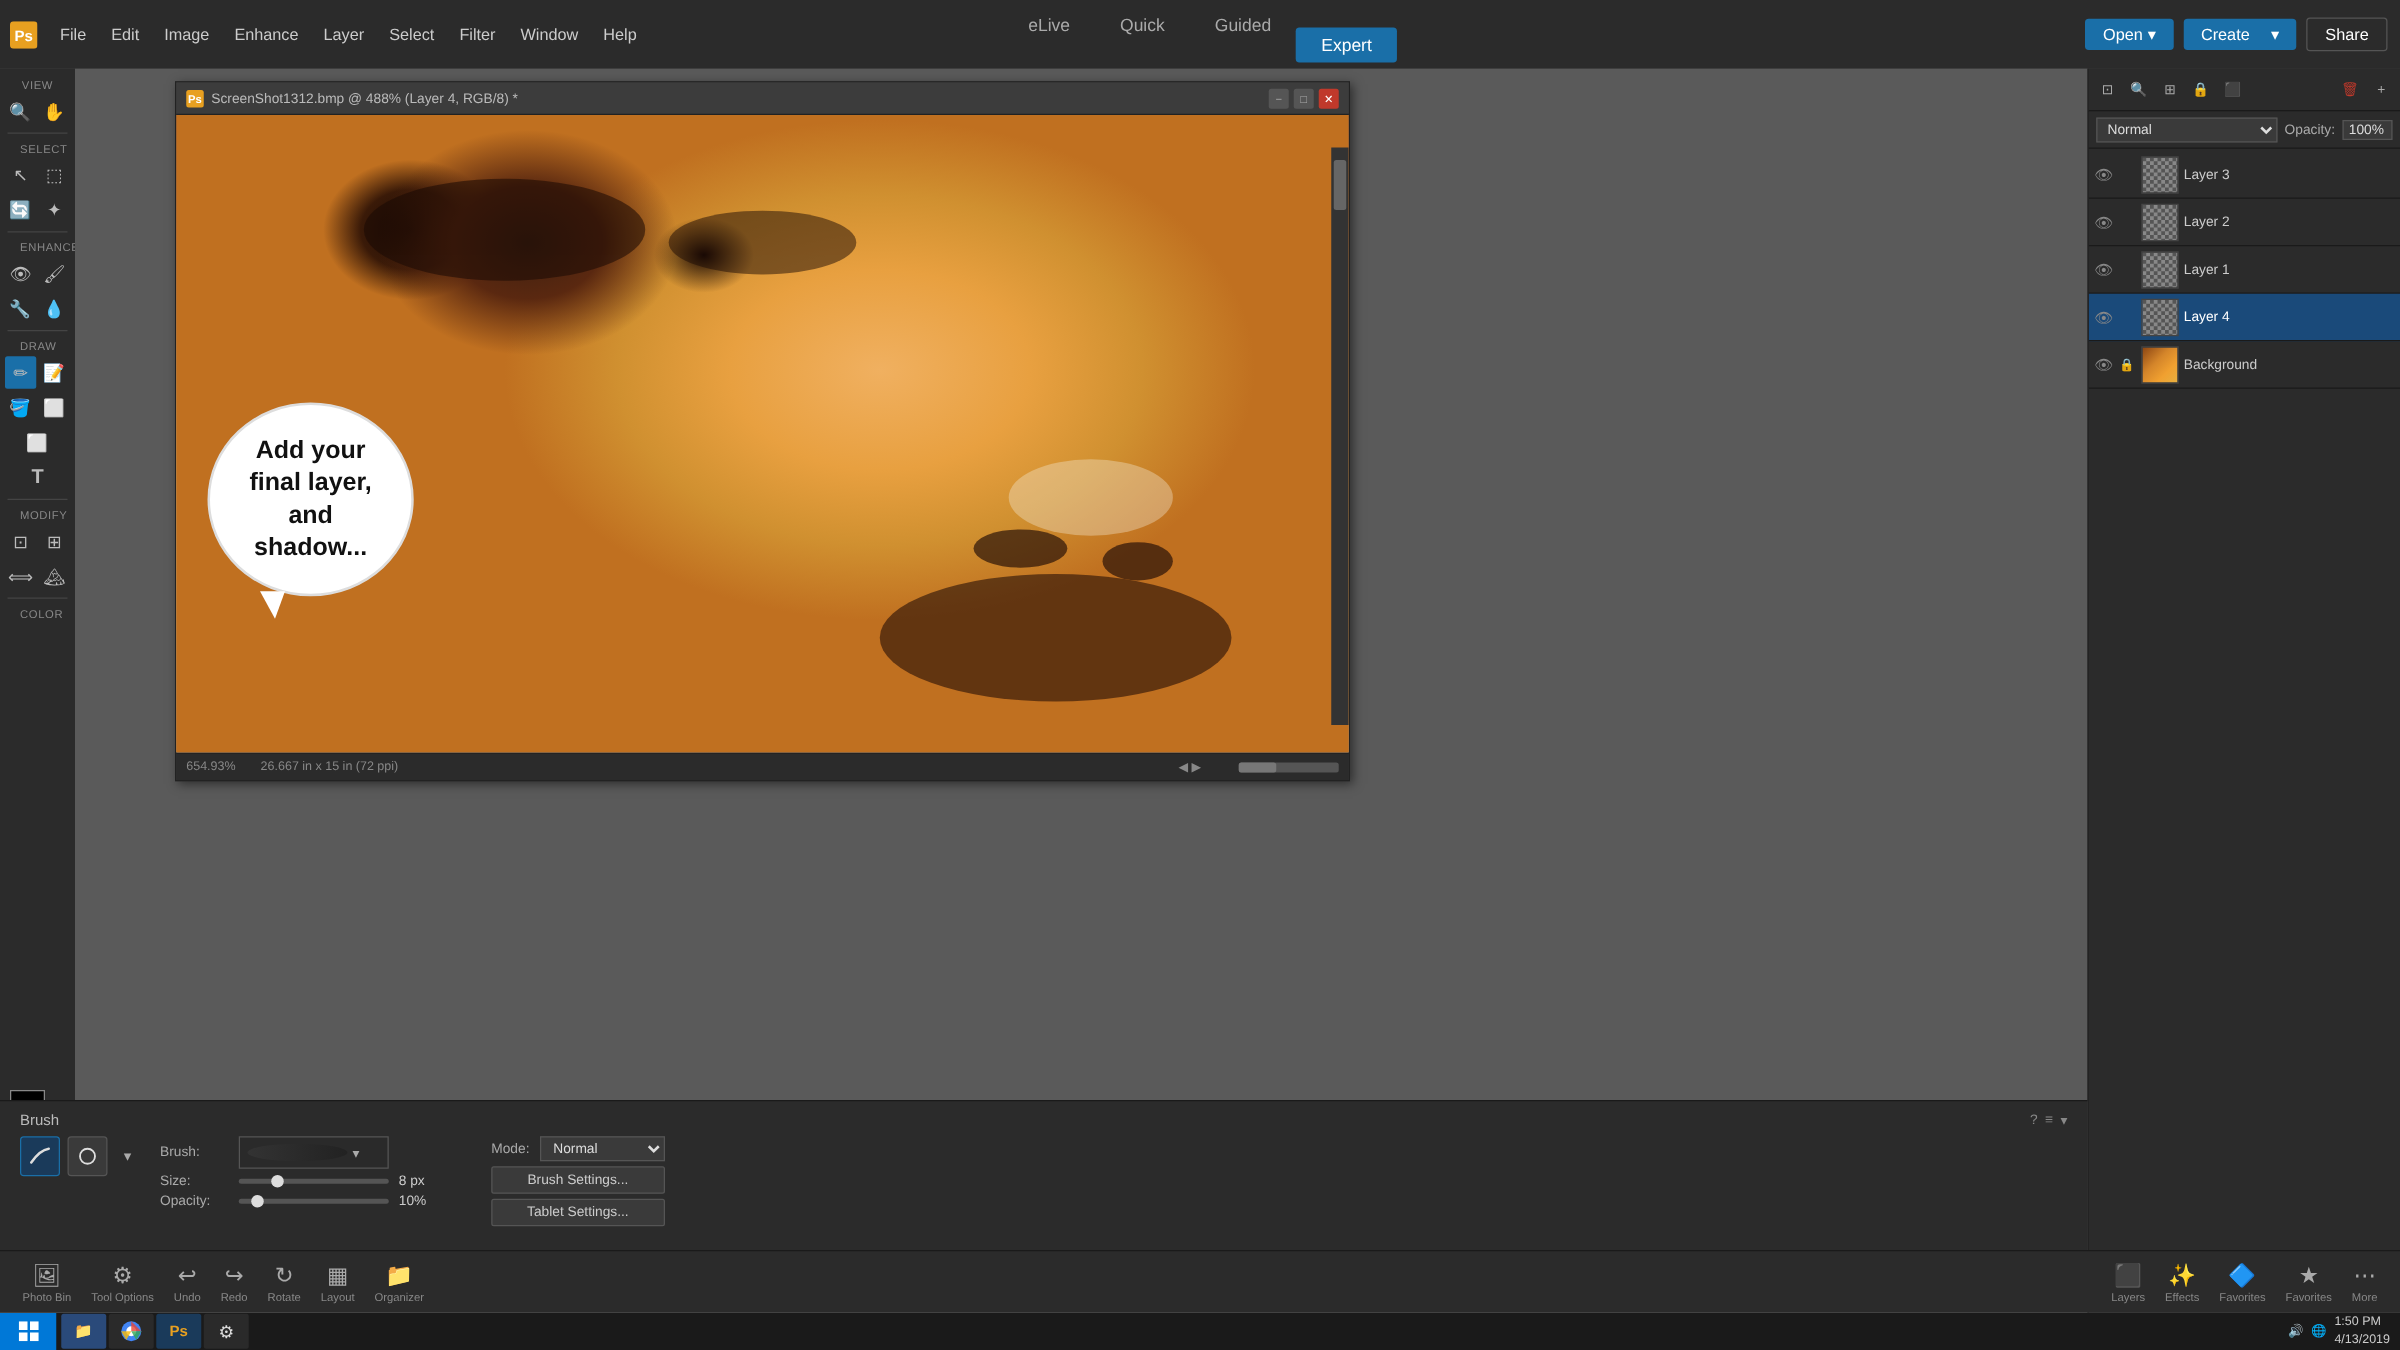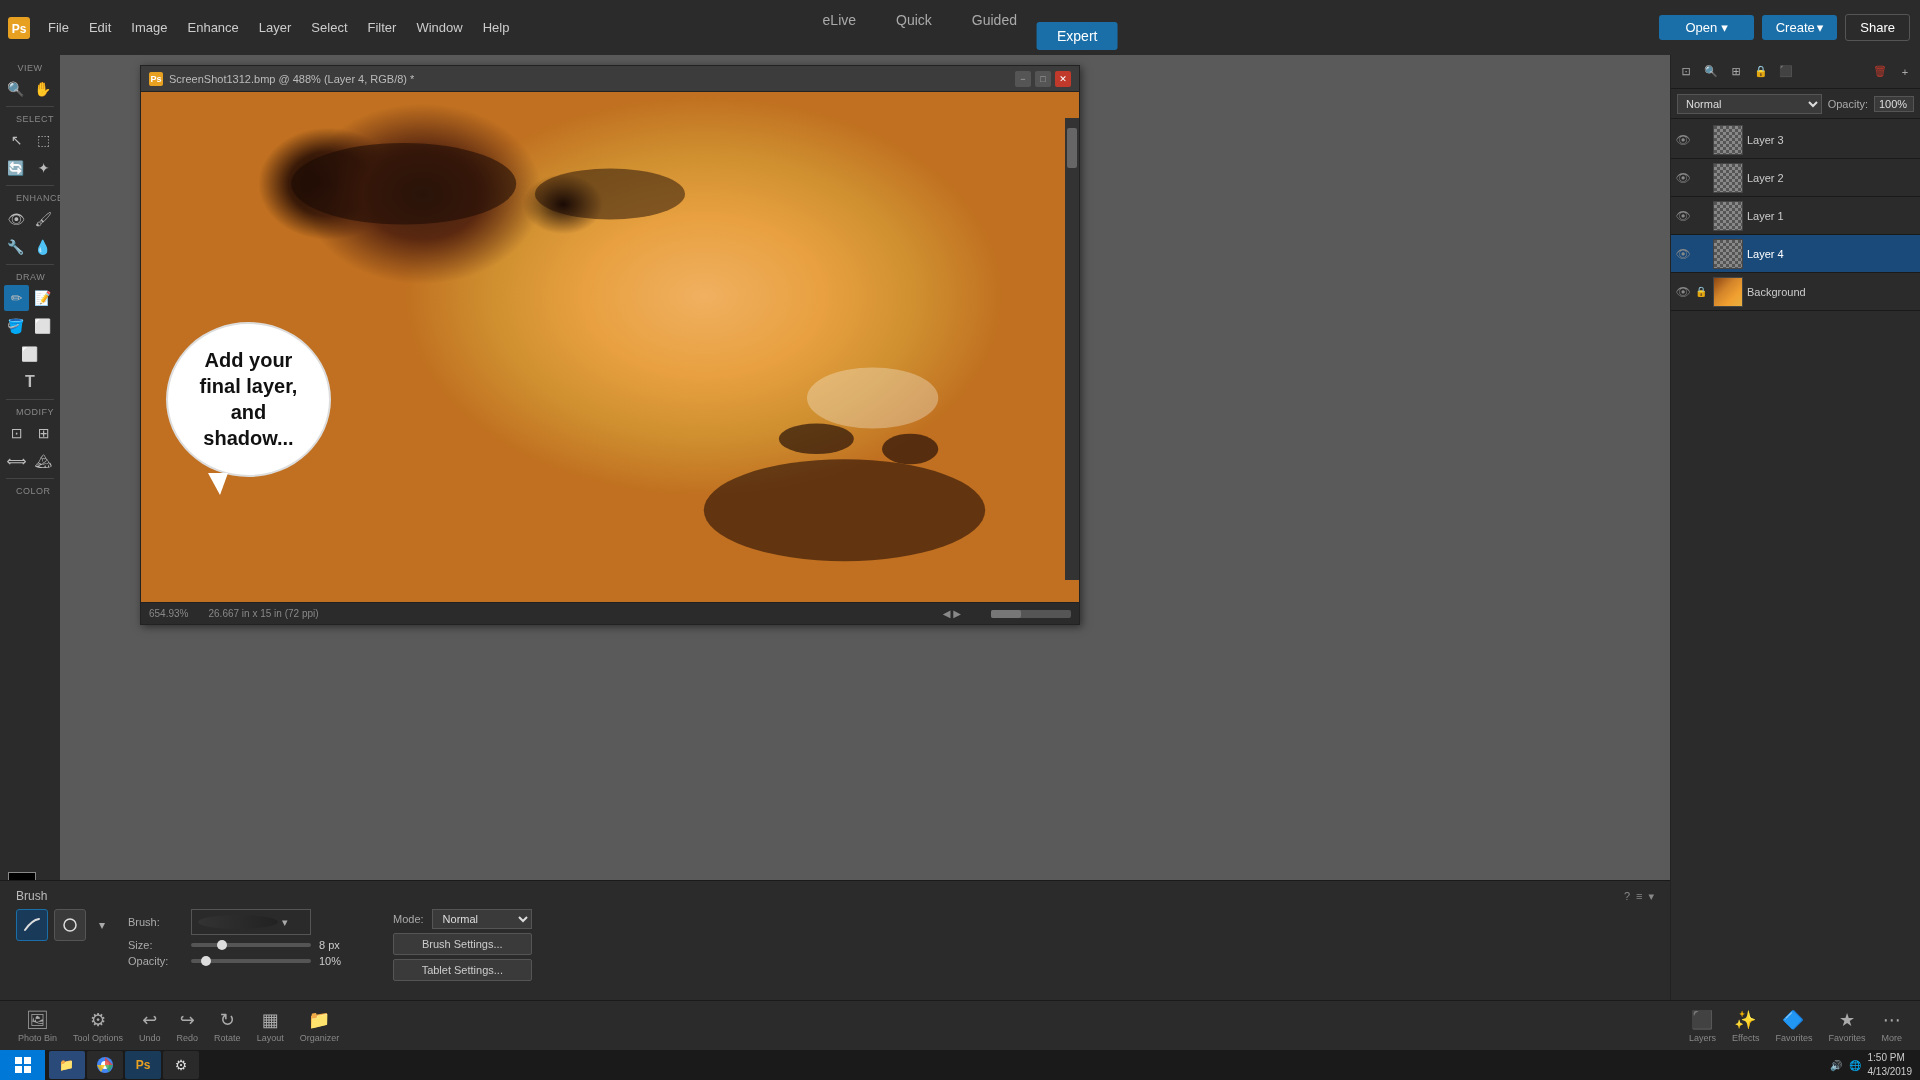--- a/index.html
+++ b/index.html
@@ -7,22 +7,22 @@
 
     
     #topbar { position: absolute; top: 0; left: 0; width: 1920px; height: 55px; background: #2b2b2b; display: flex; align-items: center; }
     #app-icon { width: 30px; height: 30px; margin: 0 4px; display: flex; align-items: center; justify-content: center; }
     #menu-bar { display: flex; align-items: center; height: 100%; }
     .menu-item { padding: 0 10px; height: 100%; display: flex; align-items: center; color: #ccc; font-size: 13px; cursor: pointer; }
     #mode-tabs { position: absolute; left: 50%; transform: translateX(-50%); display: flex; gap: 0; }
     .mode-tab { padding: 6px 20px; font-size: 14px; color: #aaa; cursor: pointer; border-radius: 3px; }
     .mode-tab.active { background: #1a6fa8; color: #fff; margin-top: 16px; }
     #top-right { position: absolute; right: 0; display: flex; align-items: center; gap: 8px; padding-right: 10px; }
-    #open-btn { background: #1a6fa8; color: #fff; border: none; padding: 5px 26px; border-radius: 3px; font-size: 13px; cursor: pointer; display: flex; align-items: center; gap: 4px; }
-    #create-btn { background: #1a6fa8; color: #fff; border: none; padding: 5px 14px; border-radius: 3px; font-size: 13px; cursor: pointer; display: flex; align-items: center; gap: 2px; }
+    #open-btn { background: #1a6fa8; color: #fff; border: none; padding: 5px 14px; border-radius: 3px; font-size: 13px; cursor: pointer; display: flex; align-items: center; gap: 4px; }
+    #create-btn { background: #1a6fa8; color: #fff; border: none; padding: 5px 14px; border-radius: 3px; font-size: 13px; cursor: pointer; display: flex; align-items: center; gap: 17px; }
     #share-btn { background: transparent; color: #fff; border: 1px solid #555; padding: 5px 14px; border-radius: 3px; font-size: 13px; cursor: pointer; }
 
     
     #left-toolbar { position: absolute; top: 55px; left: 0; width: 60px; height: calc(1080px - 55px - 50px); background: #2b2b2b; display: flex; flex-direction: column; padding: 4px 0; }
     .toolbar-section-label { color: #888; font-size: 9px; text-align: center; padding: 4px 16px 2px; letter-spacing: 0.5px; }
     .toolbar-row { display: flex; justify-content: center; gap: 2px; padding: 1px 4px; }
     .tool-btn { width: 26px; height: 26px; background: transparent; border: none; border-radius: 2px; cursor: pointer; display: flex; align-items: center; justify-content: center; color: #bbb; font-size: 14px; }
     .tool-btn.active { background: #1a6fa8; }
     .toolbar-divider { height: 1px; background: #444; margin: 3px 6px; }
     #color-section { margin-top: auto; padding: 8px 4px; }

